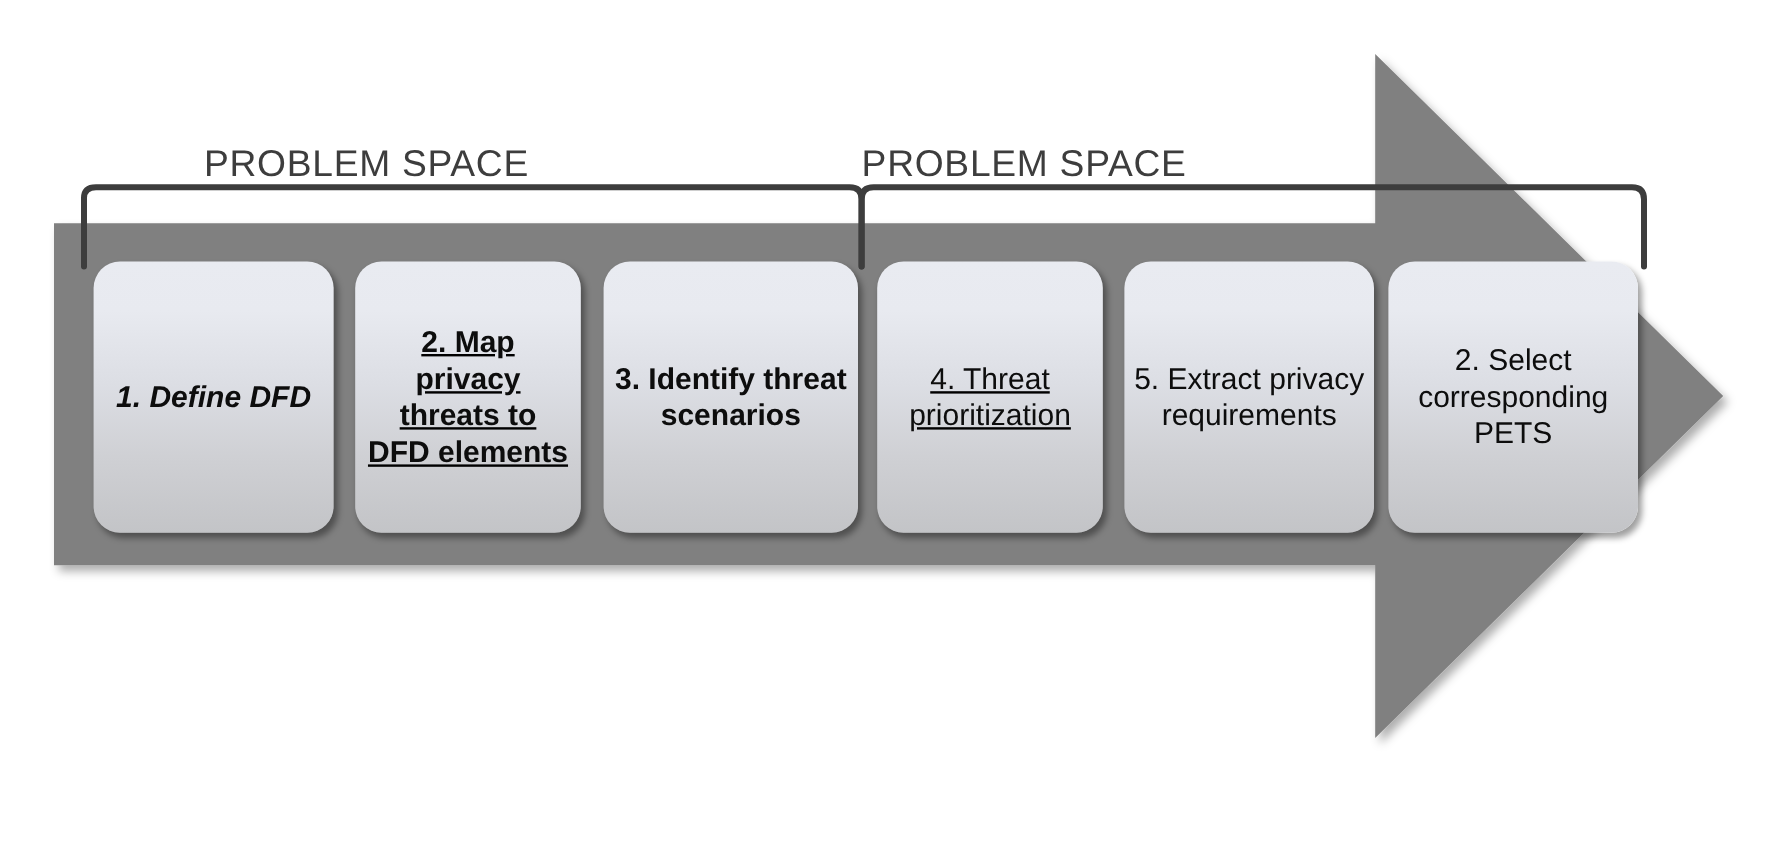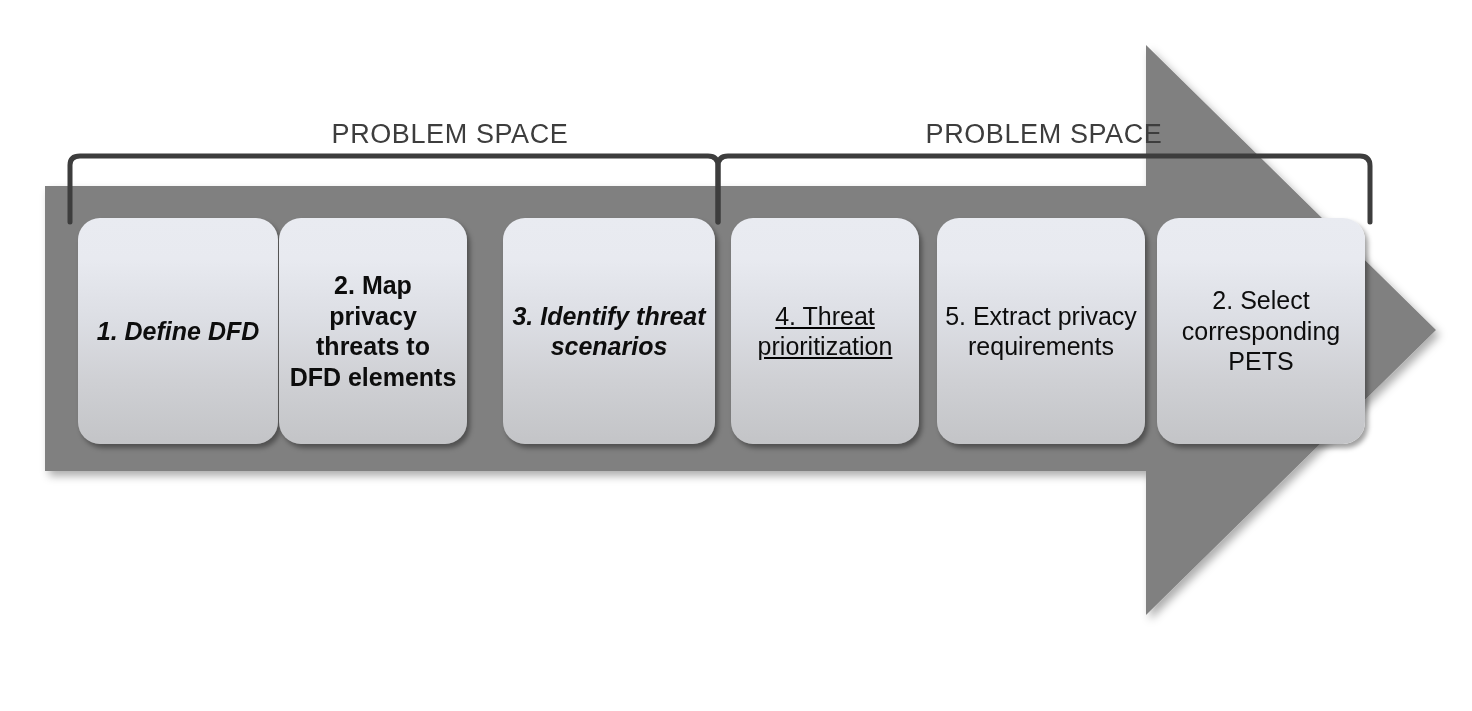--- a/index.html
+++ b/index.html
@@ -23,25 +23,24 @@
   #arrow-layer {
     position: absolute;
     left: 0; top: 0;
     width: 1472px;
     height: 711px;
   }
 
   
   .space-label {
     position: absolute;
-    font-size: 27px;
+    font-size: 31px;
     letter-spacing: 0.6px;
     color: #3d3d3d;
     white-space: nowrap;
-    text-align: center;
   }
   #label-problem-space {
     left: 170px;
     top: 119px;
     width: 560px;
   }
   #label-solution-space {
     left: 718px;
     top: 119px;
     width: 652px;
@@ -73,22 +72,22 @@
     text-align: center;
     color: #0d0d0d;
     font-size: 25px;
     line-height: 1.22;
     width: 100%;
   }
   .step-text.bold { font-weight: bold; }
   .step-text.regular { font-weight: normal; }
 
   #step-box-1 { left: 78px;   width: 200px; font-style: italic; }
-  #step-box-2 { left: 279px;  width: 188px; }
-  #step-box-3 { left: 503px;  width: 212px; font-style: italic; }
+  #step-box-2 { left: 296px;  width: 188px; text-decoration: underline; }
+  #step-box-3 { left: 503px;  width: 212px; }
   #step-box-4 { left: 731px;  width: 188px; text-decoration: underline; }
   #step-box-5 { left: 937px;  width: 208px; justify-content: center; }
   #step-box-6 { left: 1157px; width: 208px; }
 </style>
 </head>
 <body>
 
 <div id="canvas">
 
   <svg id="arrow-layer" viewBox="0 0 1472 711" width="1472" height="711" aria-hidden="true">

